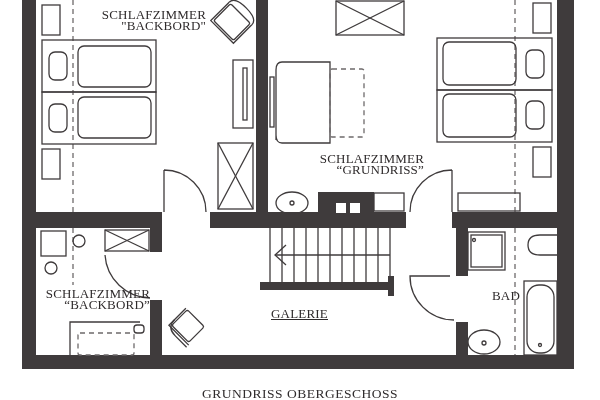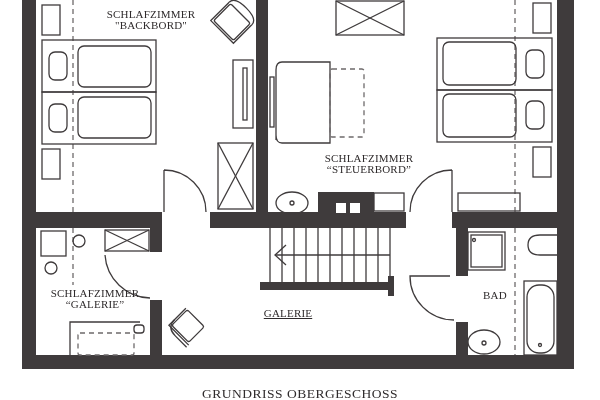--- a/index.html
+++ b/index.html
@@ -2,21 +2,21 @@
 <html><head>
 <meta charset="utf-8">
 <style>
   html, body { margin: 0; padding: 0; background: #ffffff; }
   body { width: 600px; height: 400px; overflow: hidden; position: relative; font-family: "Liberation Serif", "DejaVu Serif", serif; }
   #plan { position: absolute; left: 0; top: 0; width: 600px; height: 400px; }
   .wall { fill: #3f3b3c; }
   .ln { fill: none; stroke: #3f3b3c; stroke-width: 1.3; }
   .lnw { fill: #ffffff; stroke: #3f3b3c; stroke-width: 1.3; }
   .dash { fill: none; stroke: #6e6a6b; stroke-width: 1.3; stroke-dasharray: 5 4; }
-  .lbl { position: absolute; color: #2f2b2c; font-size: 11px; letter-spacing: 0.2px; text-align: center; line-height: 11px; white-space: nowrap; }
+  .lbl { position: absolute; color: #2f2b2c; font-size: 13px; letter-spacing: 0.2px; text-align: right; line-height: 11px; white-space: nowrap; }
   .title { position: absolute; left: 0; width: 600px; top: 386px; text-align: center; font-size: 13.5px; color: #2f2b2c; letter-spacing: 0.5px; }
 </style>
 </head>
 <body>
 
 <svg id="plan" viewBox="0 0 600 400" xmlns="http://www.w3.org/2000/svg">
 
   <g>
     <rect class="wall" x="22" y="0" width="14" height="368"></rect>
     <rect class="wall" x="557" y="0" width="17" height="368"></rect>
@@ -150,25 +150,25 @@
     <circle class="ln" cx="484" cy="343" r="2"></circle>
   </g>
 </svg>
 
 <div class="lbl" style="left:96px;top:9px;width:110px;">
   <div>SCHLAFZIMMER</div>
   <div>"BACKBORD"</div>
 </div>
 <div class="lbl" style="left:314px;top:153px;width:110px;">
   <div>SCHLAFZIMMER</div>
-  <div>“STEUERBORD”</div>
+  <div>“GRUNDRISS”</div>
 </div>
 <div class="lbl" style="left:40px;top:288px;width:110px;">
   <div>SCHLAFZIMMER</div>
-  <div>“GALERIE”</div>
+  <div>“BACKBORD”</div>
 </div>
 <div class="lbl" style="left:248px;top:308px;width:80px;text-decoration:underline;">
   <div>GALERIE</div>
 </div>
 <div class="lbl" style="left:470px;top:290px;width:50px;">
   <div>BAD</div>
 </div>
 
 <div class="title">GRUNDRISS OBERGESCHOSS</div>
 

